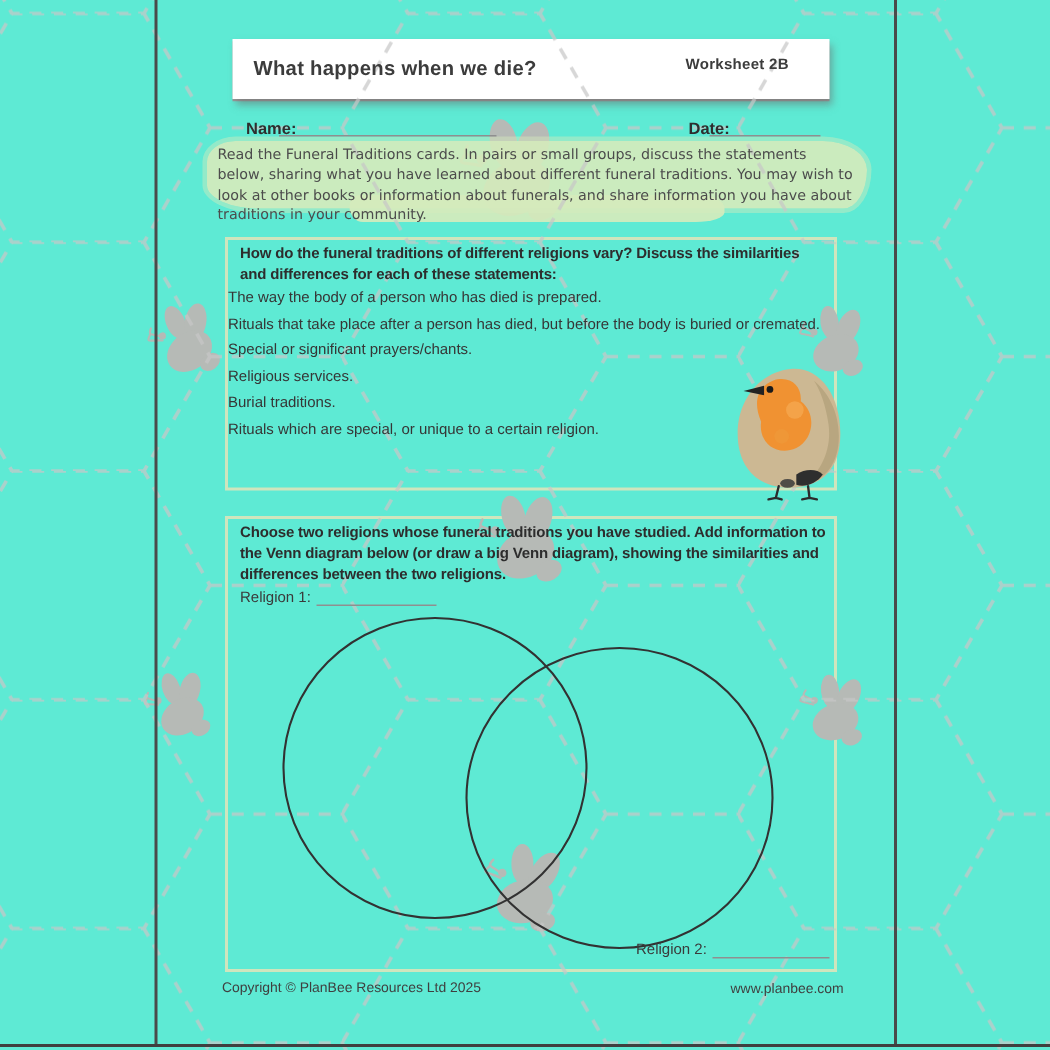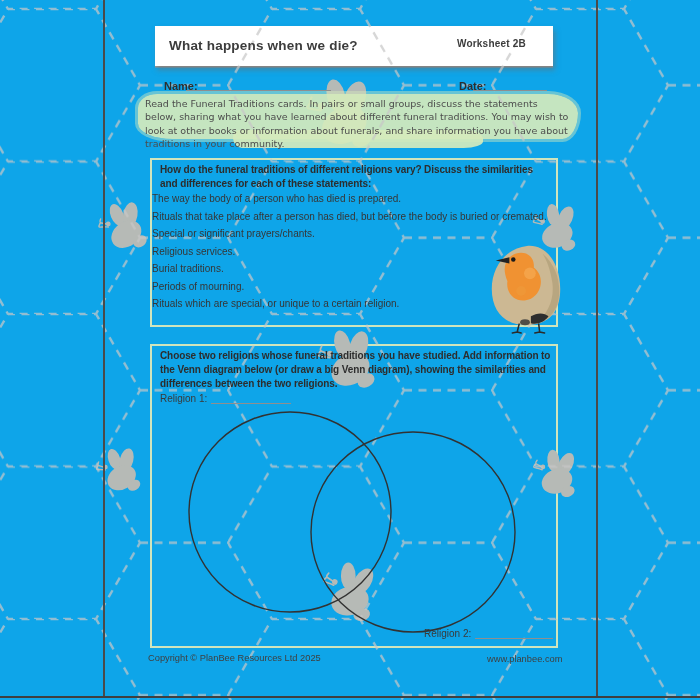--- a/index.html
+++ b/index.html
@@ -1,16 +1,16 @@
 <!DOCTYPE html>
 <html><head>
 <meta charset="utf-8">
 <style>
   html,body{margin:0;padding:0;background:#ffffff;}
-  #canvas{position:relative;width:700px;height:700px;overflow:hidden;background:#0ea5e9;
+  #canvas{position:relative;width:700px;height:700px;overflow:hidden;background:#5eead4;
           font-family:"Liberation Sans",sans-serif;}
 
   
   .pborder{position:absolute;z-index:3;background:#4a4a4a;}
   .pb-left{left:103px;top:0;width:2px;height:697px;}
   .pb-right{left:596px;top:0;width:2px;height:697px;}
   .pb-bottom{left:0;top:696px;width:700px;height:2px;background:#3f3f3f;}
 
   
   .hex-overlay{position:absolute;left:0;top:0;z-index:2;pointer-events:none;}
@@ -115,21 +115,20 @@
   <div class="instructions">Read the Funeral Traditions cards. In pairs or small groups, discuss the statements below, sharing what you have learned about different funeral traditions. You may wish to look at other books or information about funerals, and share information you have about traditions in your community.</div>
 
   <div class="gbox box1"></div>
   <div class="box-heading h1pos">How do the funeral traditions of different religions vary? Discuss the similarities and differences for each of these statements:</div>
   <div class="statements">
     <div class="stmt">The way the body of a person who has died is prepared.</div>
     <div class="stmt">Rituals that take place after a person has died, but before the body is buried or cremated.</div>
     <div class="stmt">Special or significant prayers/chants.</div>
     <div class="stmt">Religious services.</div>
     <div class="stmt">Burial traditions.</div>
-    <div class="stmt">Periods of mourning.</div>
     <div class="stmt">Rituals which are special, or unique to a certain religion.</div>
   </div>
 
   <svg class="robin" width="88" height="94" viewBox="0 0 90 96">
     <path d="M46,6 C66,4 80,24 80,50 C80,74 68,86 47,87 C27,88 10,76 10,50 C10,26 26,8 46,6 Z" fill="#ccb893"></path>
     <path d="M62,14 C74,24 79,38 79,52 C79,70 70,82 56,85 C68,74 74,60 72,44 C70,30 66,20 62,14 Z" fill="#b2a079" opacity=".75"></path>
     <path d="M34,14 C46,10 54,18 53,28 C64,36 62,54 50,60 C36,66 24,56 26,42 C20,28 24,18 34,14 Z" fill="#f09232"></path>
     <circle cx="49" cy="34" r="6" fill="#f5a74f" opacity=".8"></circle>
     <circle cx="40" cy="52" r="5" fill="#ef9838" opacity=".85"></circle>
     <circle cx="32" cy="20" r="2.3" fill="#1a1a1a"></circle>

